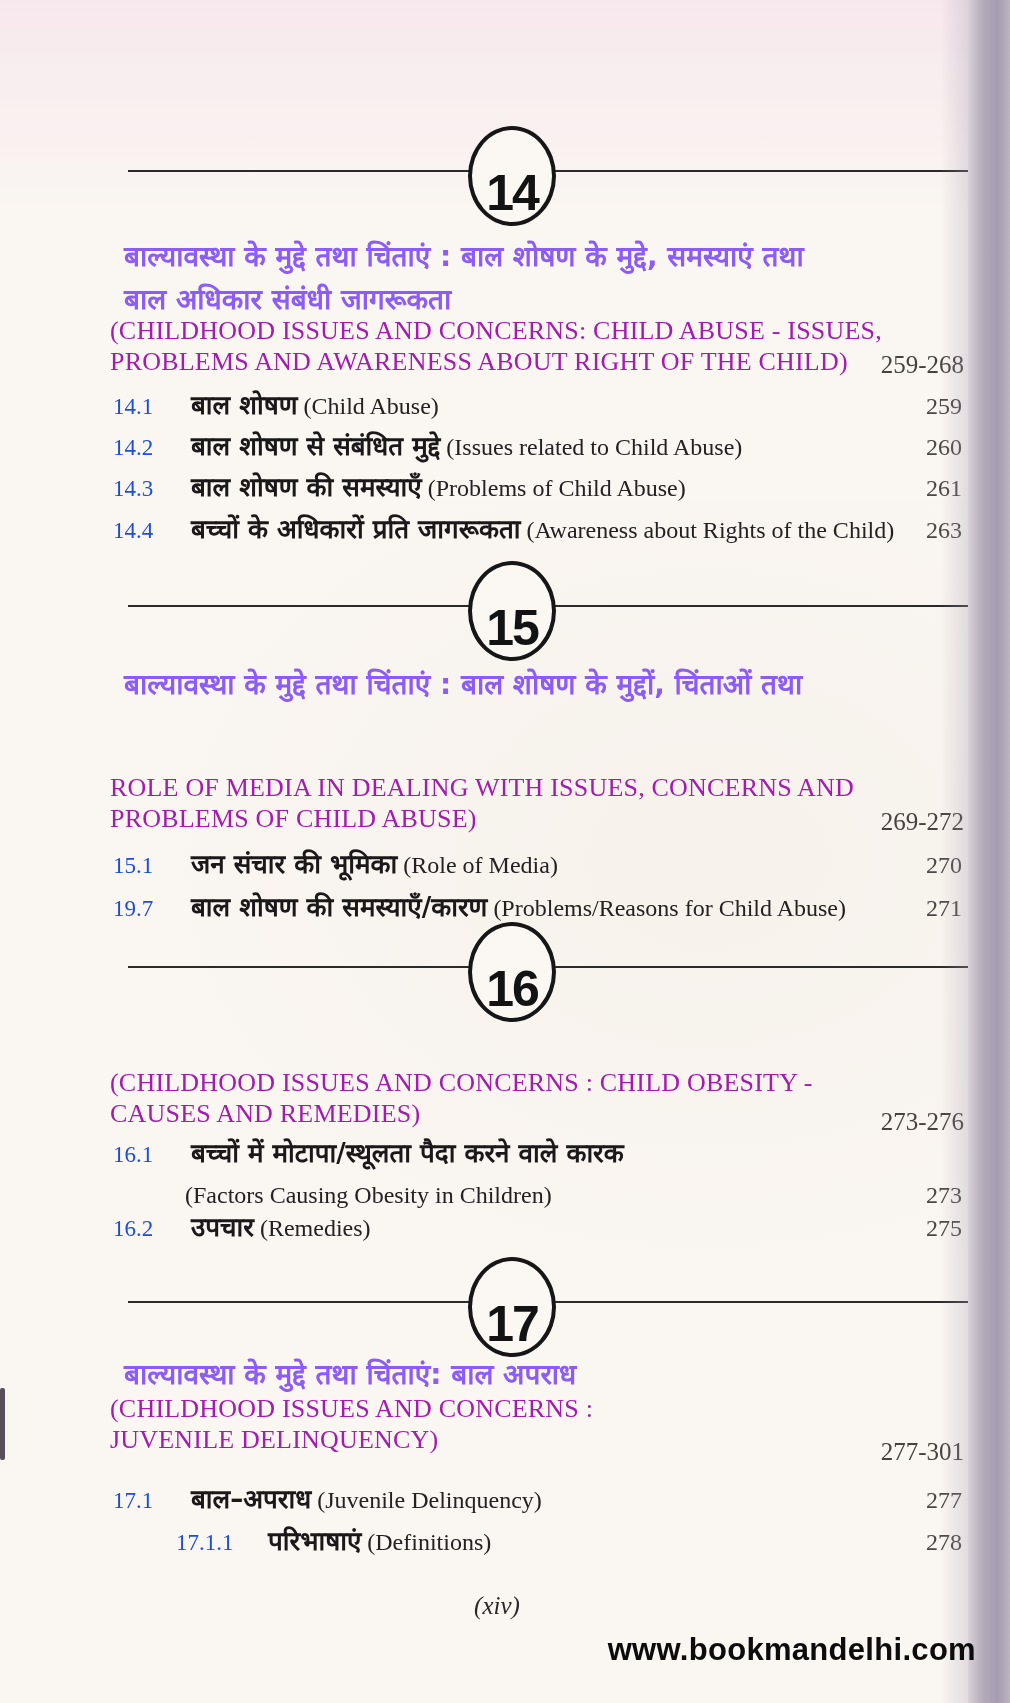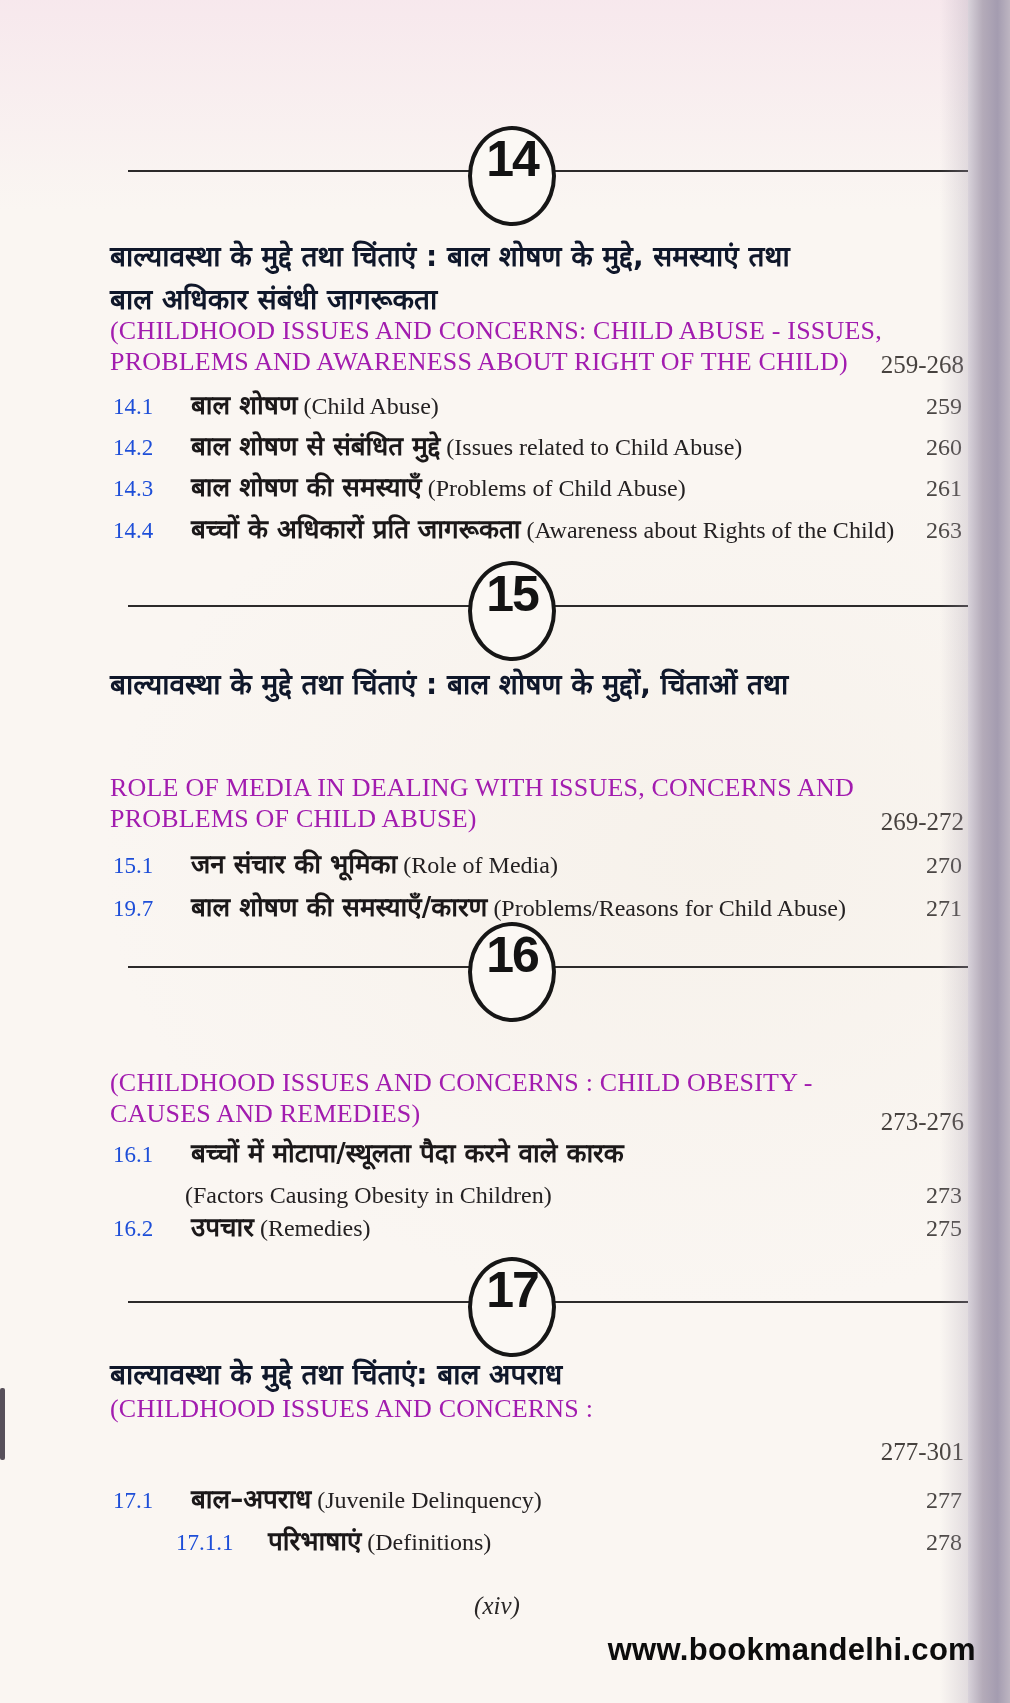--- a/index.html
+++ b/index.html
@@ -14,25 +14,25 @@
   .tint-mid{position:absolute;top:500px;left:0;right:0;height:900px;z-index:0;
     background:radial-gradient(60% 50% at 70% 40%,rgba(236,228,214,.25),rgba(236,228,214,0));}
   .edge-soft{position:absolute;top:0;bottom:0;right:42px;width:28px;z-index:5;
     background:linear-gradient(90deg,rgba(168,158,176,0),rgba(168,158,176,.30));}
   .edge-band{position:absolute;top:0;bottom:0;right:0;width:42px;z-index:6;
     background:linear-gradient(90deg,#d8d2da 0%,#b4abb9 35%,#a49cb0 70%,#bdb5c1 100%);}
   .left-mark{position:absolute;left:0;top:1388px;width:5px;height:72px;background:#2e2733;opacity:.8;border-radius:2px;}
 
   .rule{position:absolute;left:128px;width:850px;height:2px;background:#2c2a2a;z-index:1;}
   .circle{position:absolute;left:468px;width:80px;height:92px;border:4px solid #161616;border-radius:50%;
-    background:#fbf8f4;display:flex;align-items:flex-start;justify-content:center;z-index:2;}
+    background:#fbf8f4;display:flex;align-items:flex-end;justify-content:center;z-index:2;}
   .circle .n{font-family:"Liberation Sans",sans-serif;font-weight:bold;font-size:50px;color:#131313;letter-spacing:-2px;}
 
-  .h-line{position:absolute;left:110px;font-family:"DejaVu Sans",sans-serif;font-weight:700;
-    font-size:28px;line-height:34px;color:#0f172a;white-space:nowrap;z-index:1;}
+  .h-line{position:absolute;left:124px;font-family:"DejaVu Sans",sans-serif;font-weight:700;
+    font-size:28px;line-height:34px;color:#8b5cf6;white-space:nowrap;z-index:1;}
   .h-wide{word-spacing:7px;}
   .e-line{position:absolute;left:110px;font-size:26px;line-height:30px;letter-spacing:.2px;color:#a21caf;white-space:nowrap;z-index:1;}
   .range{position:absolute;right:46px;font-size:25px;color:#47423f;z-index:1;}
 
   .row{position:absolute;left:113px;right:46px;font-size:24px;z-index:1;}
   .row .num{display:inline-block;width:72px;font-size:23px;color:#1d4ed8;vertical-align:baseline;}
   .row .hi{font-family:"DejaVu Sans",sans-serif;font-weight:700;font-size:26px;color:#1b1819;}
   .row .en{font-size:24px;color:#242122;}
   .row .pg{position:absolute;right:2px;top:7px;font-size:24px;color:#4b4745;}
   .row .pg-bottom{top:auto;bottom:0;}
@@ -131,20 +131,21 @@
     <span class="en">(Remedies)</span>
     <span class="pg">275</span>
   </div>
 
   <div class="rule" style="top:1301px"></div>
   <div class="circle" style="top:1257px">
     <span class="n">17</span>
   </div>
   <div class="h-line" style="top:1358px">बाल्यावस्था के मुद्दे तथा चिंताएं: बाल अपराध</div>
   <div class="e-line" style="top:1394px">(CHILDHOOD ISSUES AND CONCERNS :</div>
+  <div class="e-line" style="top:1425px">JUVENILE DELINQUENCY)</div>
   <div class="range" style="top:1438px">277-301</div>
 
   <div class="row" style="top:1480px">
     <span class="num">17.1</span>
     <span class="hi">बाल–अपराध</span>
     <span class="en">(Juvenile Delinquency)</span>
     <span class="pg">277</span>
   </div>
   <div class="row sub" style="top:1522px">
     <span class="num">17.1.1</span>

